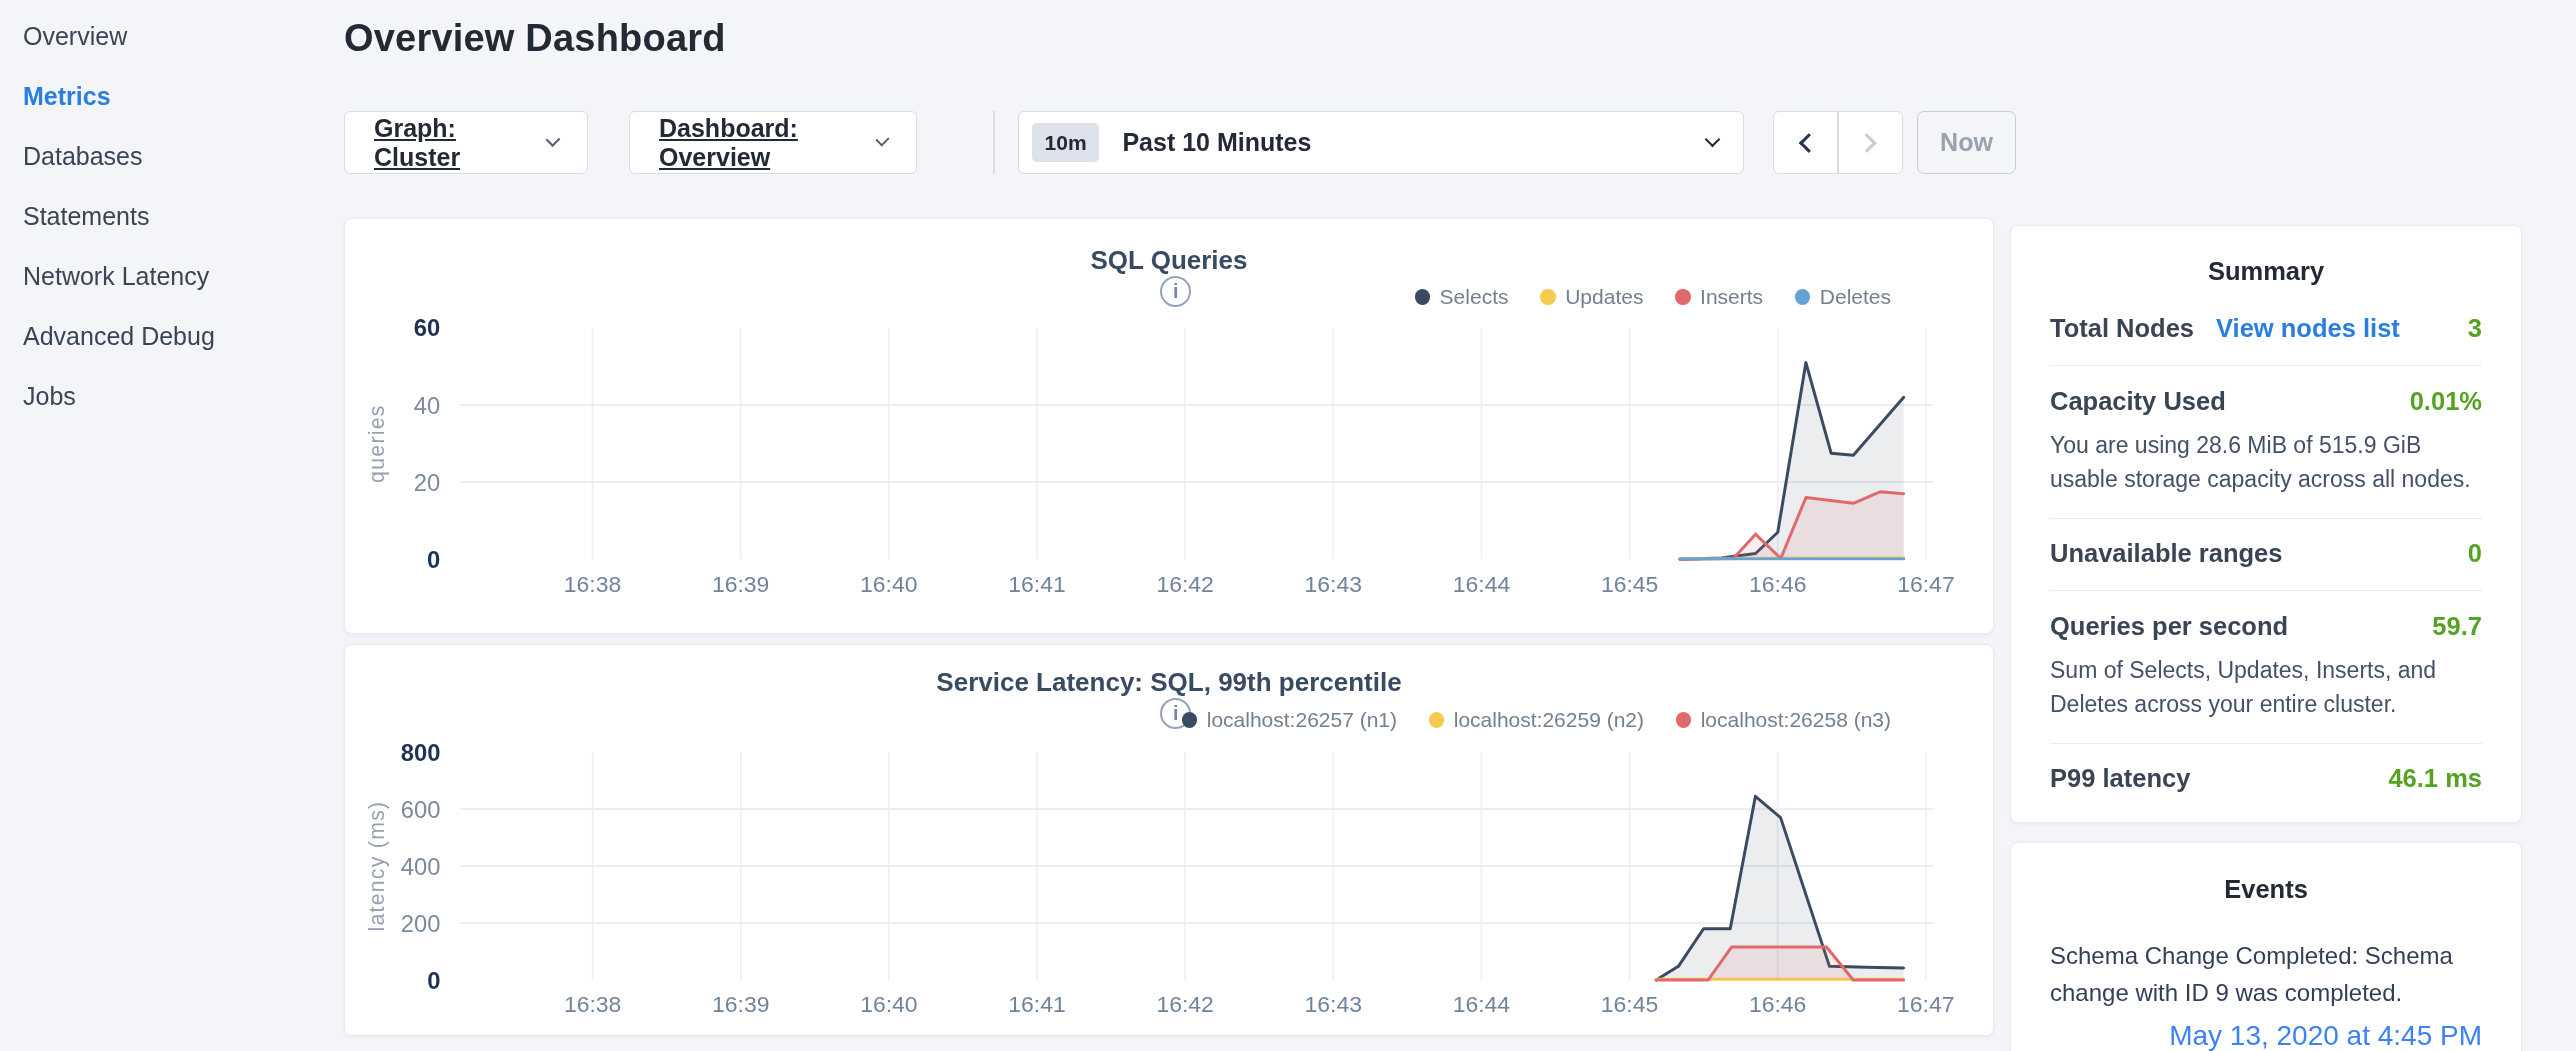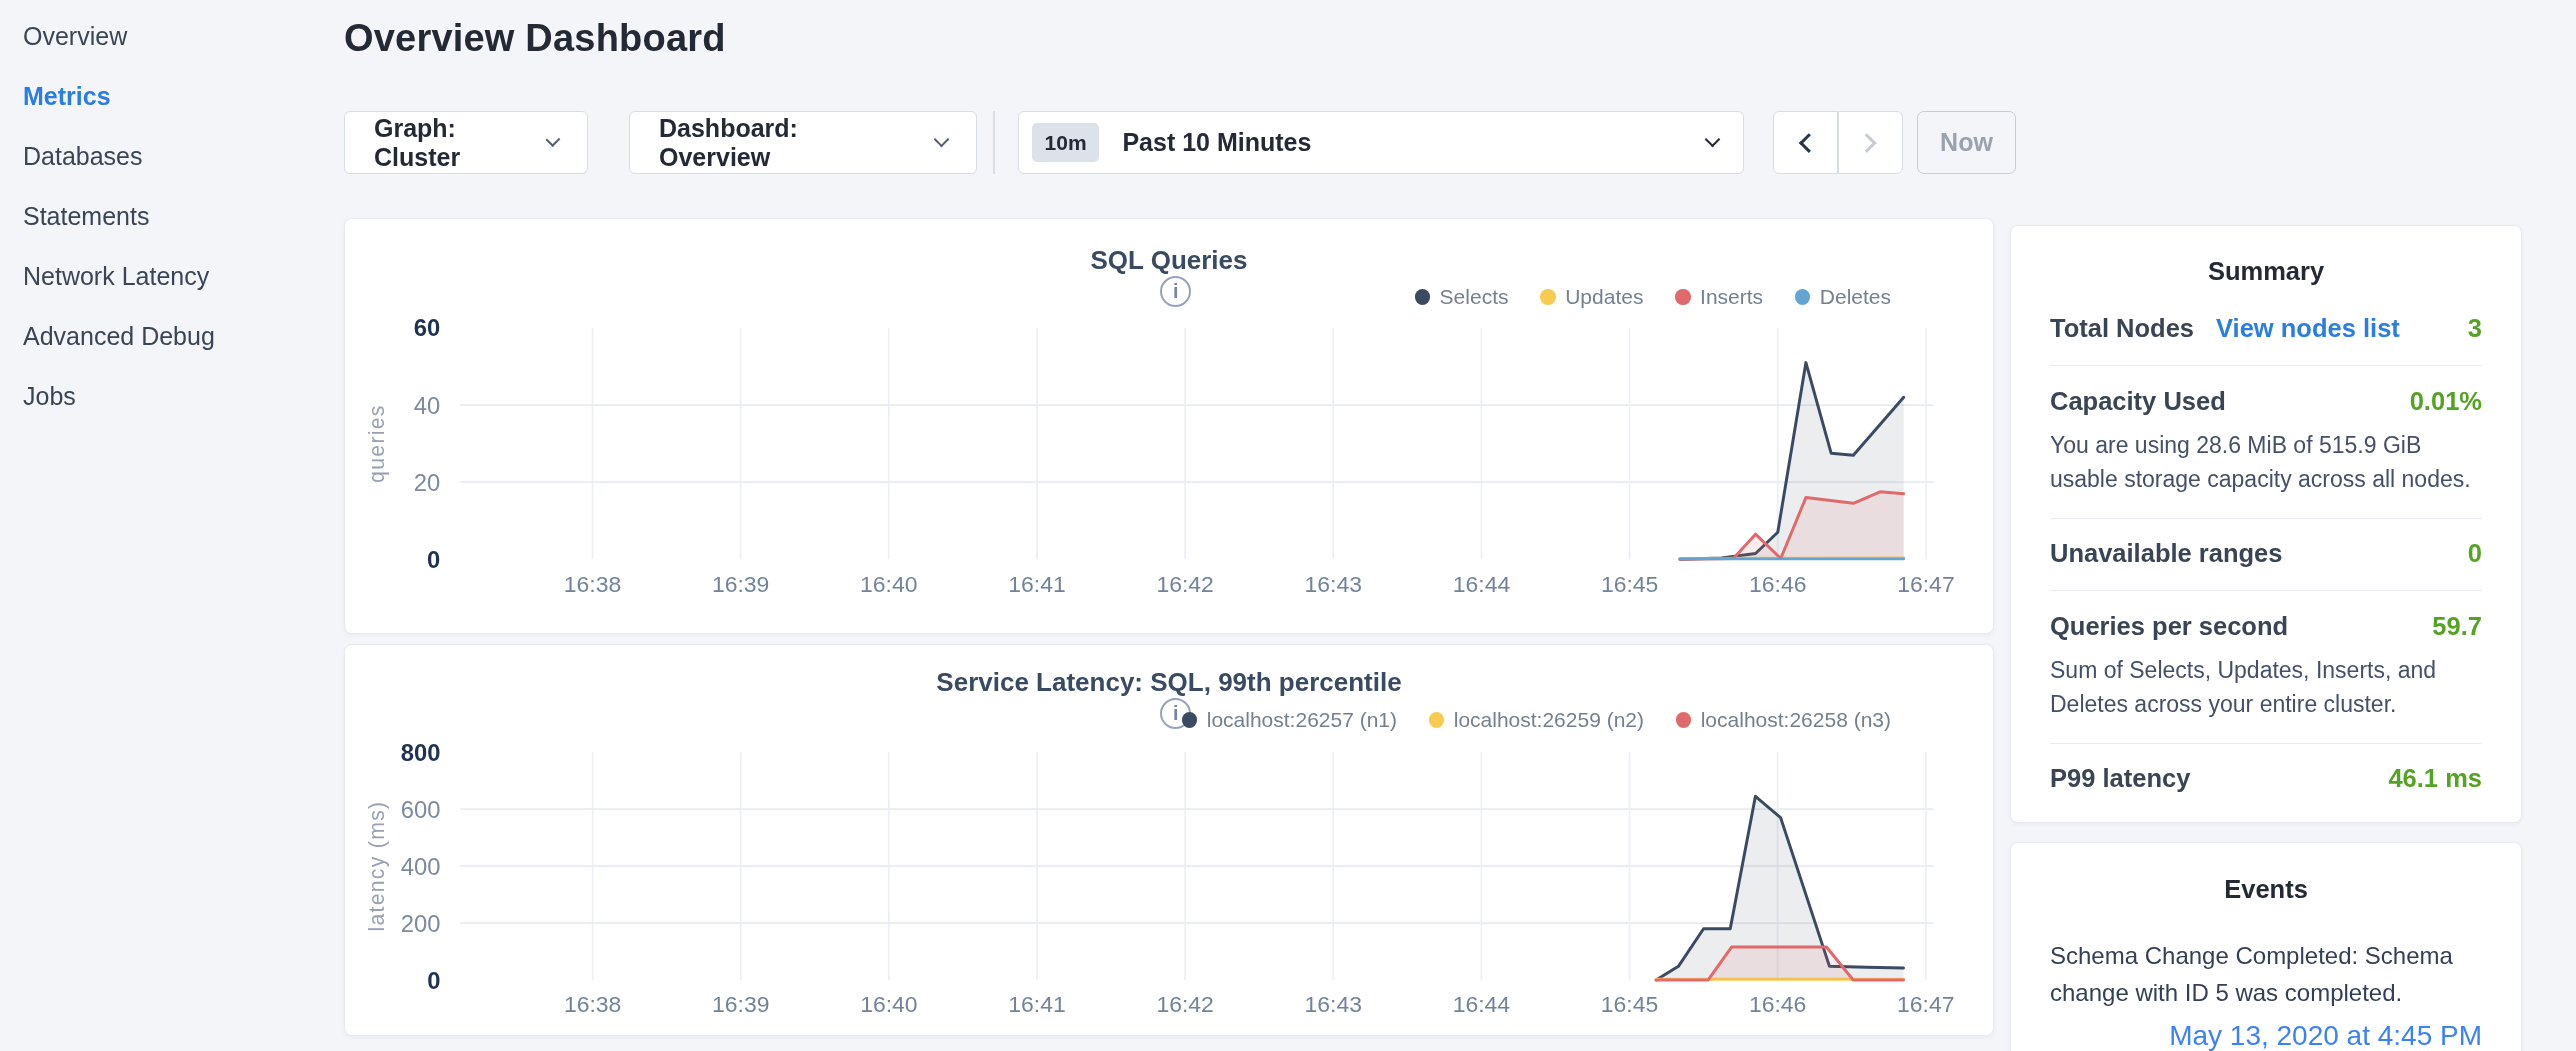--- a/index.html
+++ b/index.html
@@ -9,21 +9,21 @@
   
   .sidebar { position:absolute; left:0; top:0; width:340px; height:1051px; }
   .nav { position:absolute; left:23px; top:6.8px; }
   .nav-item { height:60px; display:flex; align-items:center; font-size:25px; font-weight:500; color:#394455; cursor:pointer; }
   .nav-item.active { color:#2a7de1; font-weight:700; }
 
   
   .page-title { position:absolute; left:344px; top:17px; font-size:38px; font-weight:700; color:#242a35; letter-spacing:0.2px; }
   .controls { position:absolute; left:344px; top:111px; height:63px; width:1786px; }
   .dd-btn { position:absolute; top:0; height:63px; background:#fff; border:1.7px solid #d8dce4; border-radius:6px;
-            display:flex; align-items:center; padding:0 29px; font-size:25px; font-weight:700; color:#242a35; cursor:pointer; }
+            display:flex; align-items:center; padding:0 29px; font-size:25px; font-weight:700; color:#242a35; cursor:pointer;text-decoration:underline; }
   .chev { display:inline-block; width:11px; height:11px; border-right:2.6px solid #555f70; border-bottom:2.6px solid #555f70;
           transform:rotate(45deg); margin-left:22px; margin-top:-6.8px; }
   .v-divider { position:absolute; left:649px; top:0; width:1.7px; height:63px; background:#d9dde5; }
   .timepicker { position:absolute; left:674px; top:0; width:726px; height:63px; background:#fff; border:1.7px solid #d8dce4;
                 border-radius:6px; display:flex; align-items:center; cursor:pointer; }
   .time-badge { background:#dce1ea; border-radius:5.1px; font-size:21px; font-weight:700; color:#242a35;
                 padding:7.7px 12.8px; margin-left:12.8px; }
   .time-label { font-size:25px; font-weight:700; color:#242a35; margin-left:23px; }
   .tp-chev { margin-left:auto; margin-right:25.5px; width:11px; height:11px; border-right:2.1px solid #242a35;
              border-bottom:2.1px solid #242a35; transform:rotate(45deg); margin-top:-5.1px; }
@@ -84,21 +84,21 @@
     </div>
 </div>
 
 <h1 class="page-title">Overview Dashboard</h1>
 
 <div class="controls">
   <div class="dd-btn" style="left:0; width:244px;">
     <span>Graph: Cluster</span>
     <span class="chev"></span>
   </div>
-  <div class="dd-btn" style="left:285px; width:348px;">
+  <div class="dd-btn" style="left:285px; width:288px;">
     <span>Dashboard: Overview</span>
     <span class="chev"></span>
   </div>
   <div class="v-divider"></div>
   <div class="timepicker">
     <span class="time-badge">10m</span>
     <span class="time-label">Past 10 Minutes</span>
     <span class="tp-chev"></span>
   </div>
   <div class="arrows">
@@ -266,17 +266,17 @@
           <span class="sum-label">P99 latency</span>
           <span class="sum-value">46.1 ms</span>
         </div>
       </div>
     </div>
 </div>
 
 <div class="card events-card">
   <div class="panel-title">Events</div>
   <div id="event-list">
-      <div class="event-text">Schema Change Completed: Schema change with ID 5 was completed.</div>
+      <div class="event-text">Schema Change Completed: Schema change with ID 9 was completed.</div>
       <div class="event-time">May 13, 2020 at 4:45 PM</div>
     </div>
 </div>
 
 
 </body></html>

